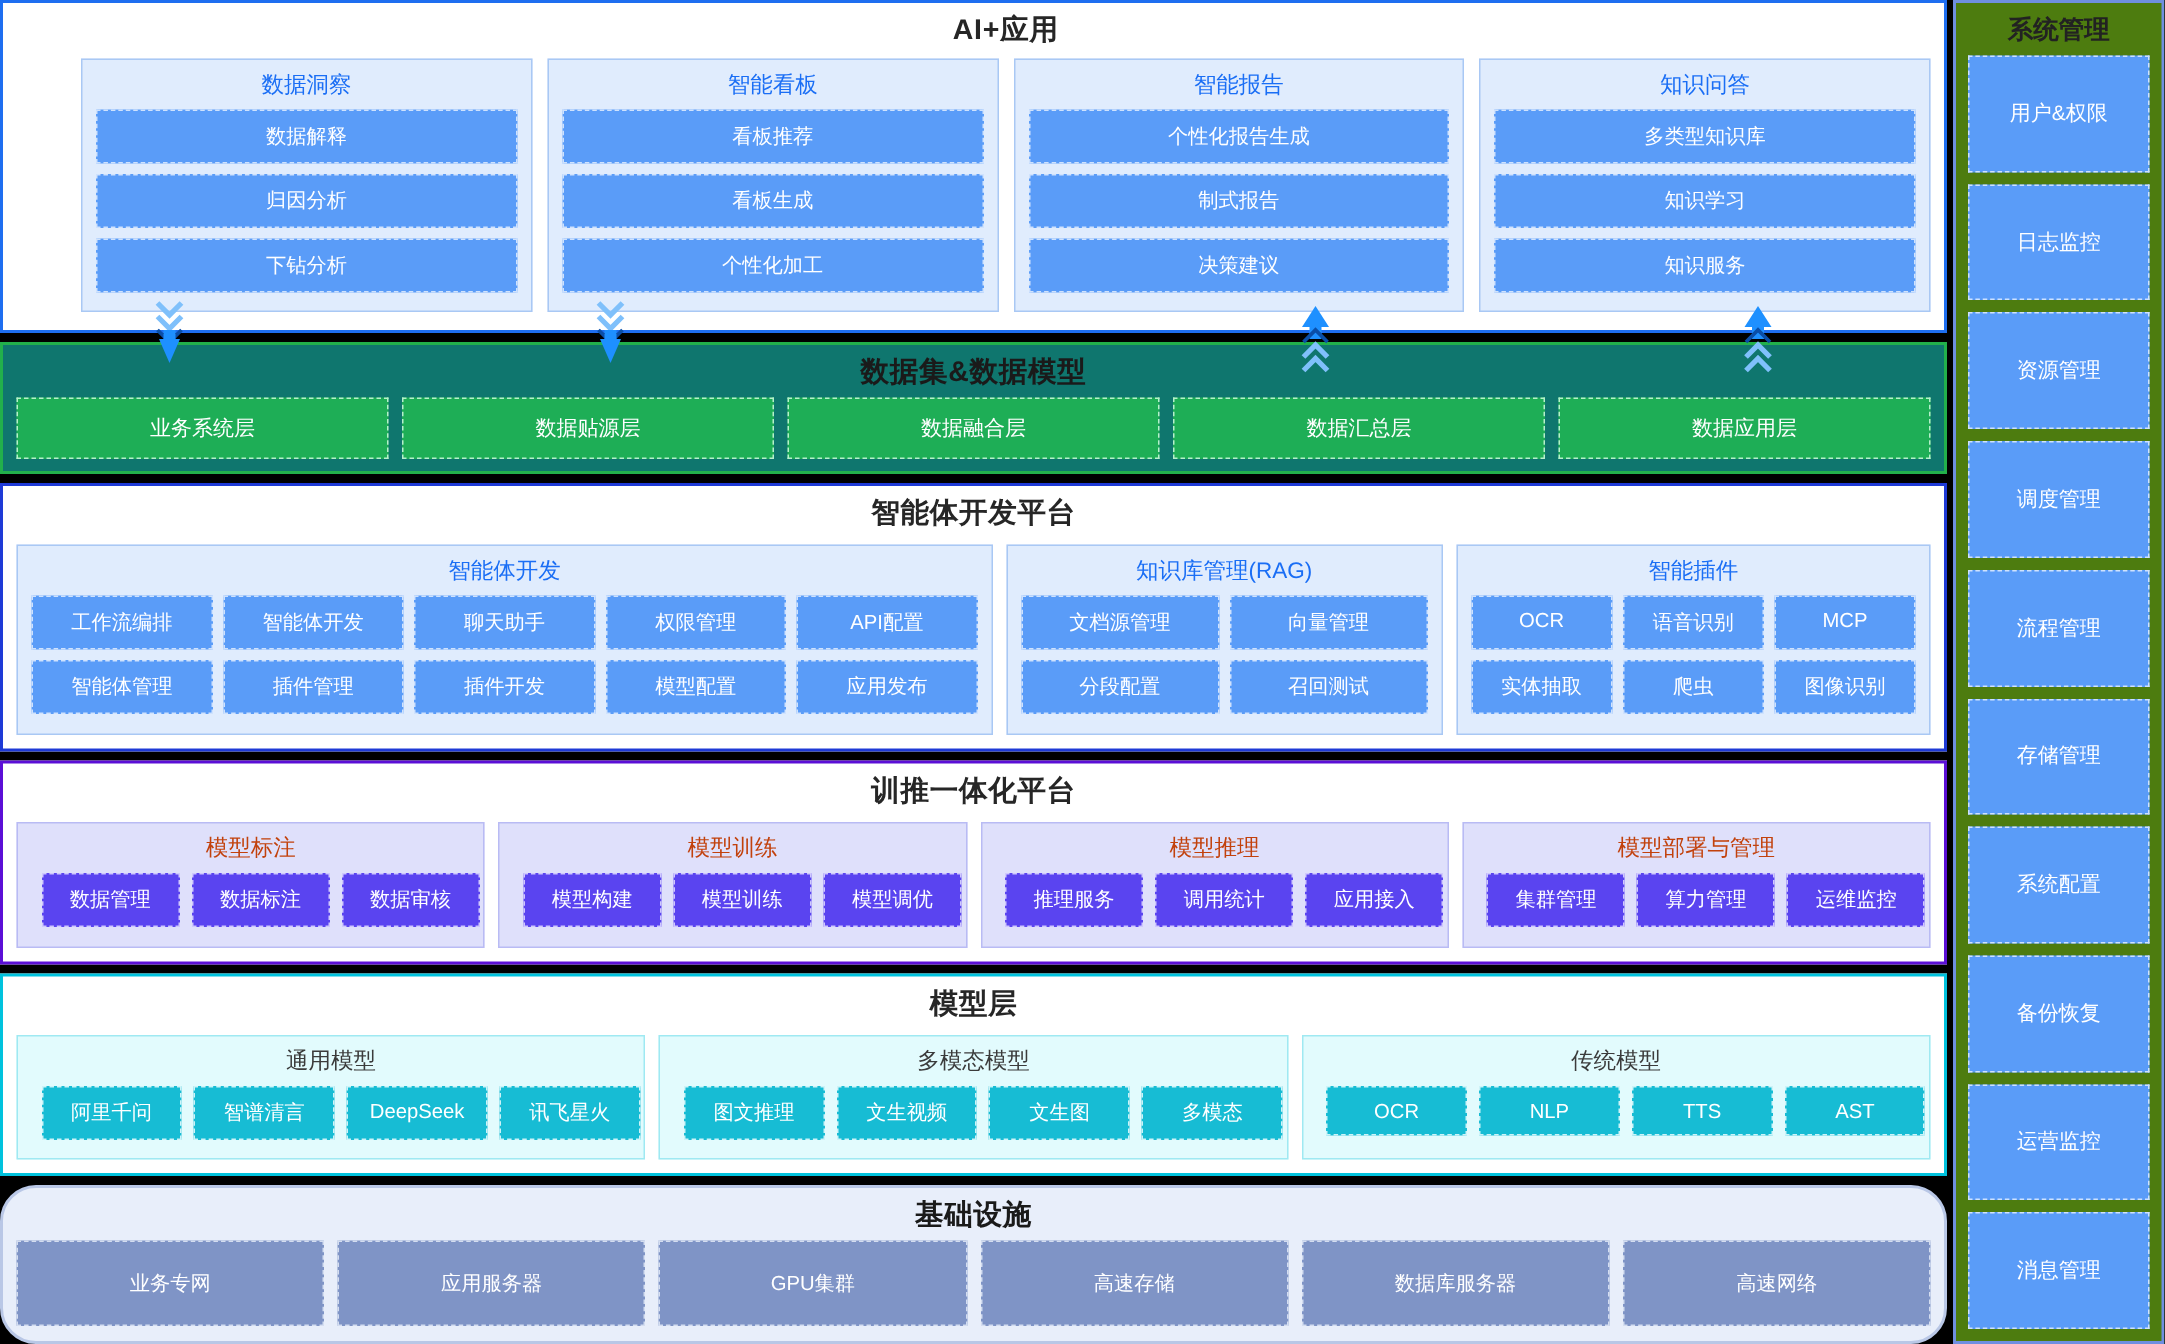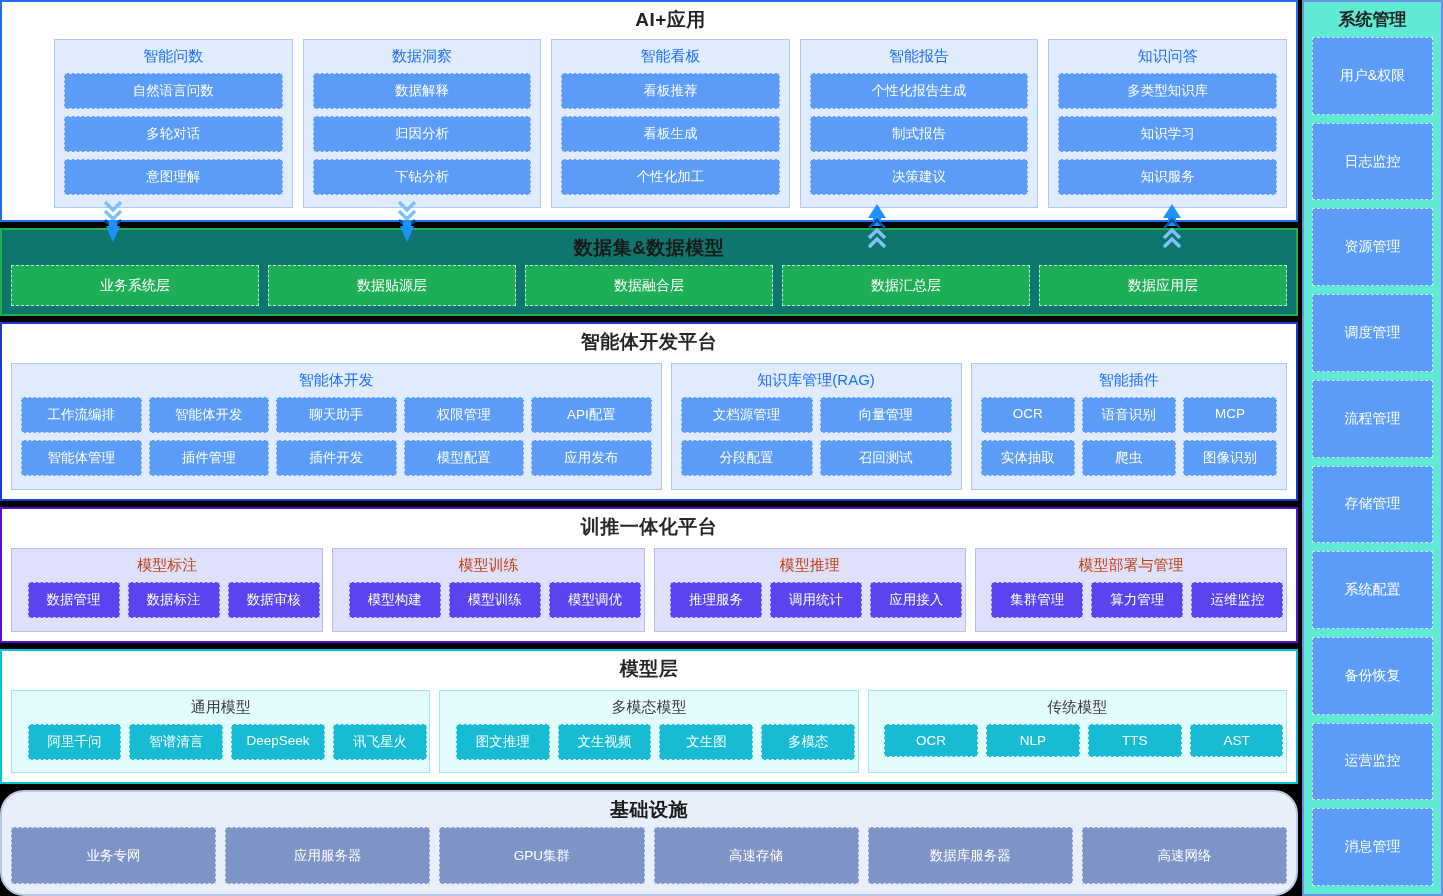--- a/index.html
+++ b/index.html
@@ -85,21 +85,21 @@
     border:1px dashed #d4ddf0; display:flex; align-items:center; justify-content:center;
     padding:9px 4px;
   }
 
   
   .arrow { position:absolute; width:26px; z-index:5; pointer-events:none; }
 
   
   .sidebar {
     width:141px; height:896px; margin-left:4px;
-    background:#5eead4; border:2px solid #6f8fe0;
+    background:#4d7c0f; border:2px solid #6f8fe0;
     display:flex; flex-direction:column; align-items:center;
     padding:6px 8px 8px 8px;
   }
   .sidebar-title { font-size:17px; font-weight:bold; color:#222; margin-bottom:6px; }
   .sidebar-items { flex:1; width:100%; display:flex; flex-direction:column; gap:8px; }
   .side-chip {
     flex:1; background:#5a9cf8; color:#fff; font-size:14px;
     border:1px dashed #cfe2fd;
     display:flex; align-items:center; justify-content:center;
     white-space:nowrap;
@@ -108,28 +108,20 @@
 </head>
 <body>
 
 <div class="page">
   <div class="stack">
 
     <div class="section sec-apps" style="height:222px;">
       <div class="sec-title">AI+应用</div>
       <div class="sec-body">
 
-        <div class="group">
-          <div class="group-title">智能问数</div>
-          <div class="chips">
-            <div class="chip">自然语言问数</div>
-            <div class="chip">多轮对话</div>
-            <div class="chip">意图理解</div>
-          </div>
-        </div>
 
 
         <div class="group">
           <div class="group-title">数据洞察</div>
           <div class="chips">
             <div class="chip">数据解释</div>
             <div class="chip">归因分析</div>
             <div class="chip">下钻分析</div>
           </div>
         </div>

